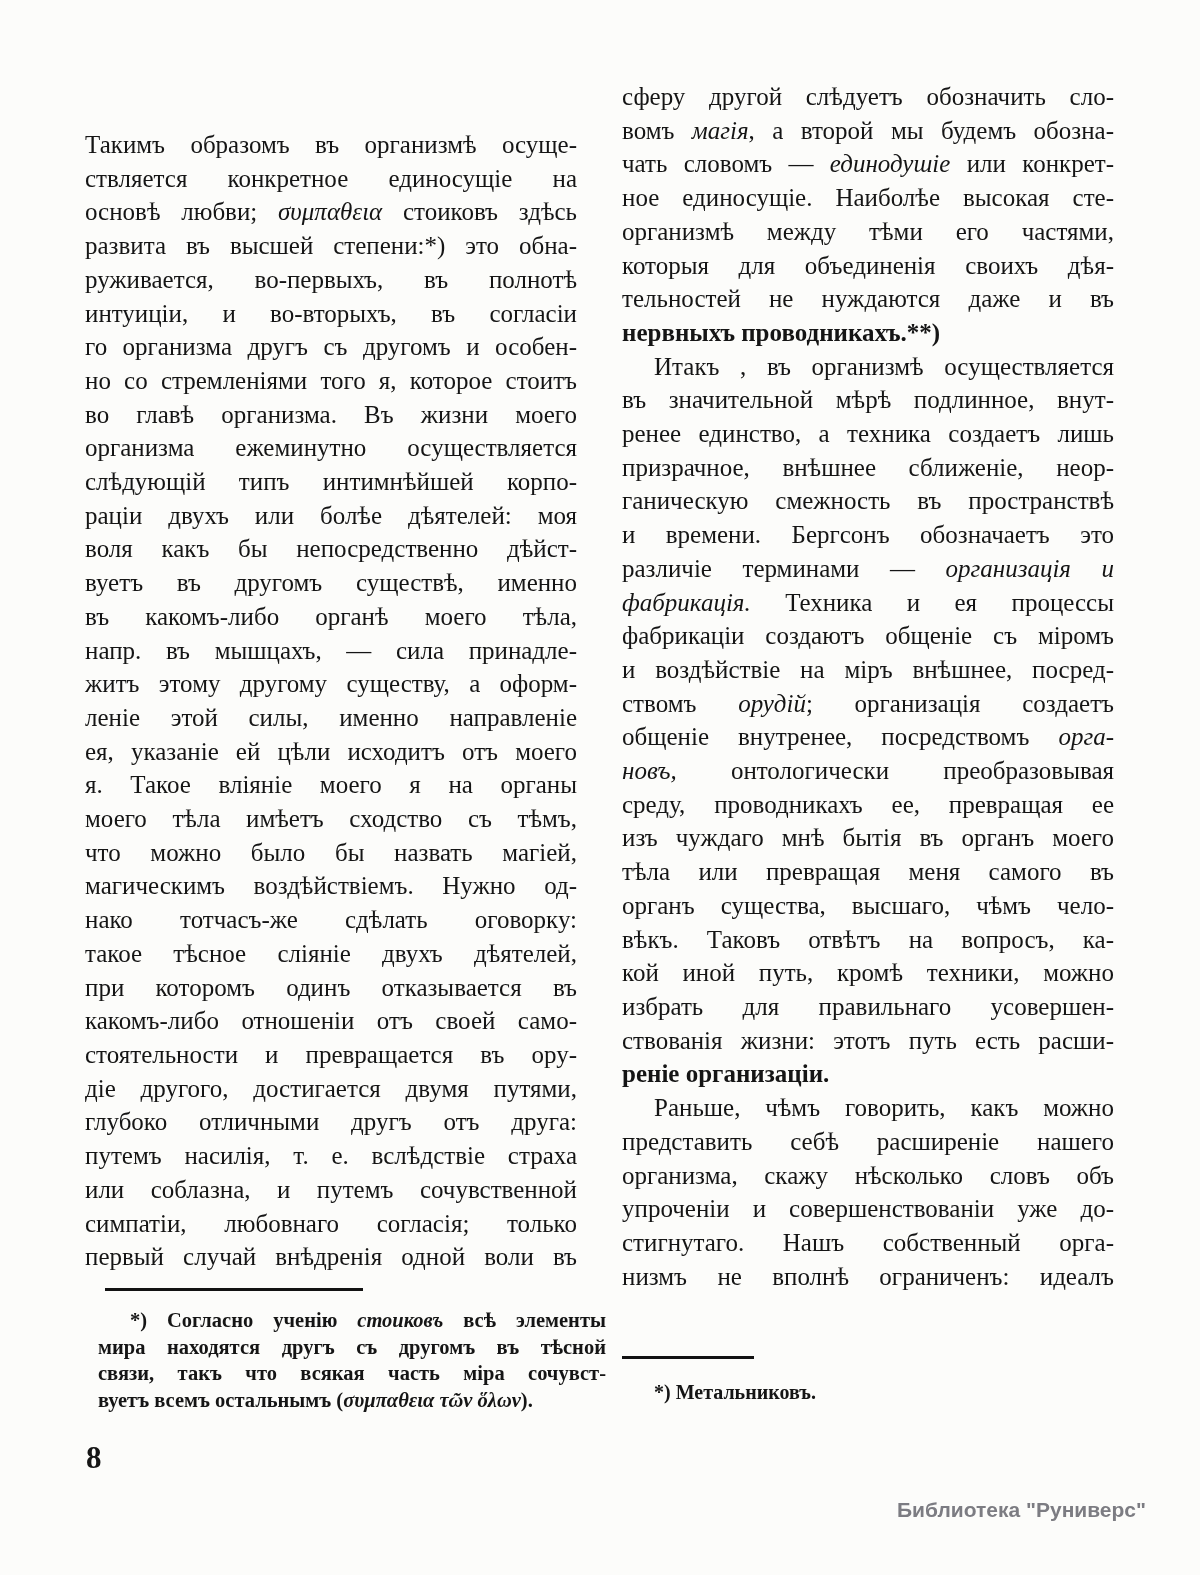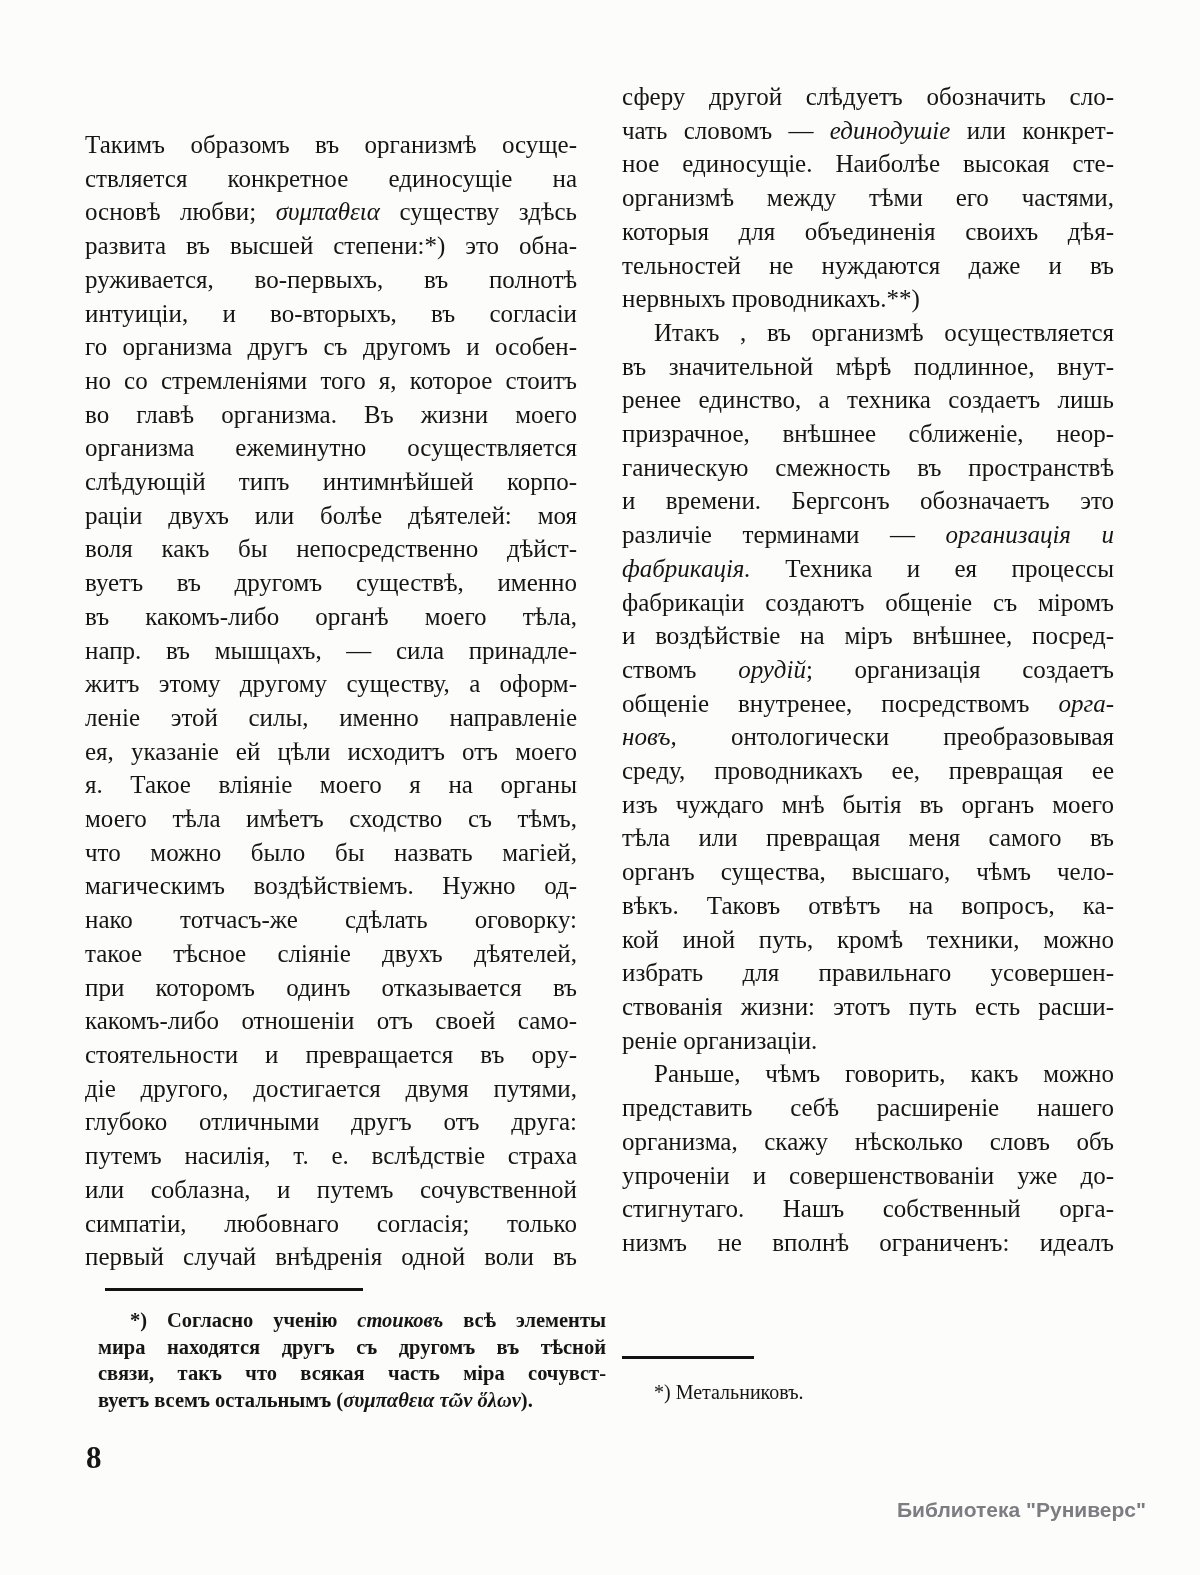--- a/index.html
+++ b/index.html
@@ -14,21 +14,21 @@
   .page{position:absolute;inset:0;}
   .col{
     position:absolute;top:80px;width:492px;
     font-size:25px;line-height:33.7px;
   }
   .col-left{left:85px;margin-top:48px;}
   .col-right{left:622px;}
   .para{margin:0;}
   .para + .para{margin-top:0;}
   .line{text-align:justify;text-align-last:justify;}
-  .line.end{text-align-last:left;}
+  .line.end{text-align-last:left;font-weight:bold;}
   .para.indent .line:first-child{text-indent:32px;}
   .it{font-style:italic;}
   .rule{background:#121212;height:3px;}
   .footnote-left{
     position:absolute;left:78px;top:1288px;width:508px;
     font-size:20.5px;line-height:26.5px;font-weight:bold;margin-left:20px;
   }
   .rule-left{width:258px;margin-bottom:16px;margin-left:7px;}
   .footnote-right{
     position:absolute;left:622px;top:1356px;width:492px;
@@ -47,21 +47,21 @@
 </style>
 </head>
 <body>
 
 <div class="page">
 
   <div class="col col-left">
       <div class="para">
         <div class="line"><span>Такимъ образомъ въ организмѣ осуще-</span></div>
         <div class="line"><span>ствляется конкретное единосущіе на</span></div>
-        <div class="line"><span>основѣ любви; </span><span class="it">συμπαθεια</span><span> существу здѣсь</span></div>
+        <div class="line"><span>основѣ любви; </span><span class="it">συμπαθεια</span><span> стоиковъ здѣсь</span></div>
         <div class="line"><span>развита въ высшей степени:*) это обна-</span></div>
         <div class="line"><span>руживается, во-первыхъ, въ полнотѣ</span></div>
         <div class="line"><span>интуиціи, и во-вторыхъ, въ согласіи</span></div>
         <div class="line"><span>го организма другъ съ другомъ и особен-</span></div>
         <div class="line"><span>но со стремленіями того я, которое стоитъ</span></div>
         <div class="line"><span>во главѣ организма. Въ жизни моего</span></div>
         <div class="line"><span>организма ежеминутно осуществляется</span></div>
         <div class="line"><span>слѣдующій типъ интимнѣйшей корпо-</span></div>
         <div class="line"><span>раціи двухъ или болѣе дѣятелей: моя</span></div>
         <div class="line"><span>воля какъ бы непосредственно дѣйст-</span></div>
@@ -85,20 +85,21 @@
         <div class="line"><span>путемъ насилія, т. е. вслѣдствіе страха</span></div>
         <div class="line"><span>или соблазна, и путемъ сочувственной</span></div>
         <div class="line"><span>симпатіи, любовнаго согласія; только</span></div>
         <div class="line"><span>первый случай внѣдренія одной воли въ</span></div>
       </div>
     </div>
 
   <div class="col col-right">
       <div class="para">
         <div class="line"><span>сферу другой слѣдуетъ обозначить сло-</span></div>
+        <div class="line"><span>вомъ </span><span class="it">магія</span><span>, а второй мы будемъ обозна-</span></div>
         <div class="line"><span>чать словомъ — </span><span class="it">единодушіе</span><span> или конкрет-</span></div>
         <div class="line"><span>ное единосущіе. Наиболѣе высокая сте-</span></div>
         <div class="line"><span>организмѣ между тѣми его частями,</span></div>
         <div class="line"><span>которыя для объединенія своихъ дѣя-</span></div>
         <div class="line"><span>тельностей не нуждаются даже и въ</span></div>
         <div class="line end"><span>нервныхъ проводникахъ.**)</span></div>
       </div>
       <div class="para indent">
         <div class="line"><span>Итакъ , въ организмѣ осуществляется</span></div>
         <div class="line"><span>въ значительной мѣрѣ подлинное, внут-</span></div>

